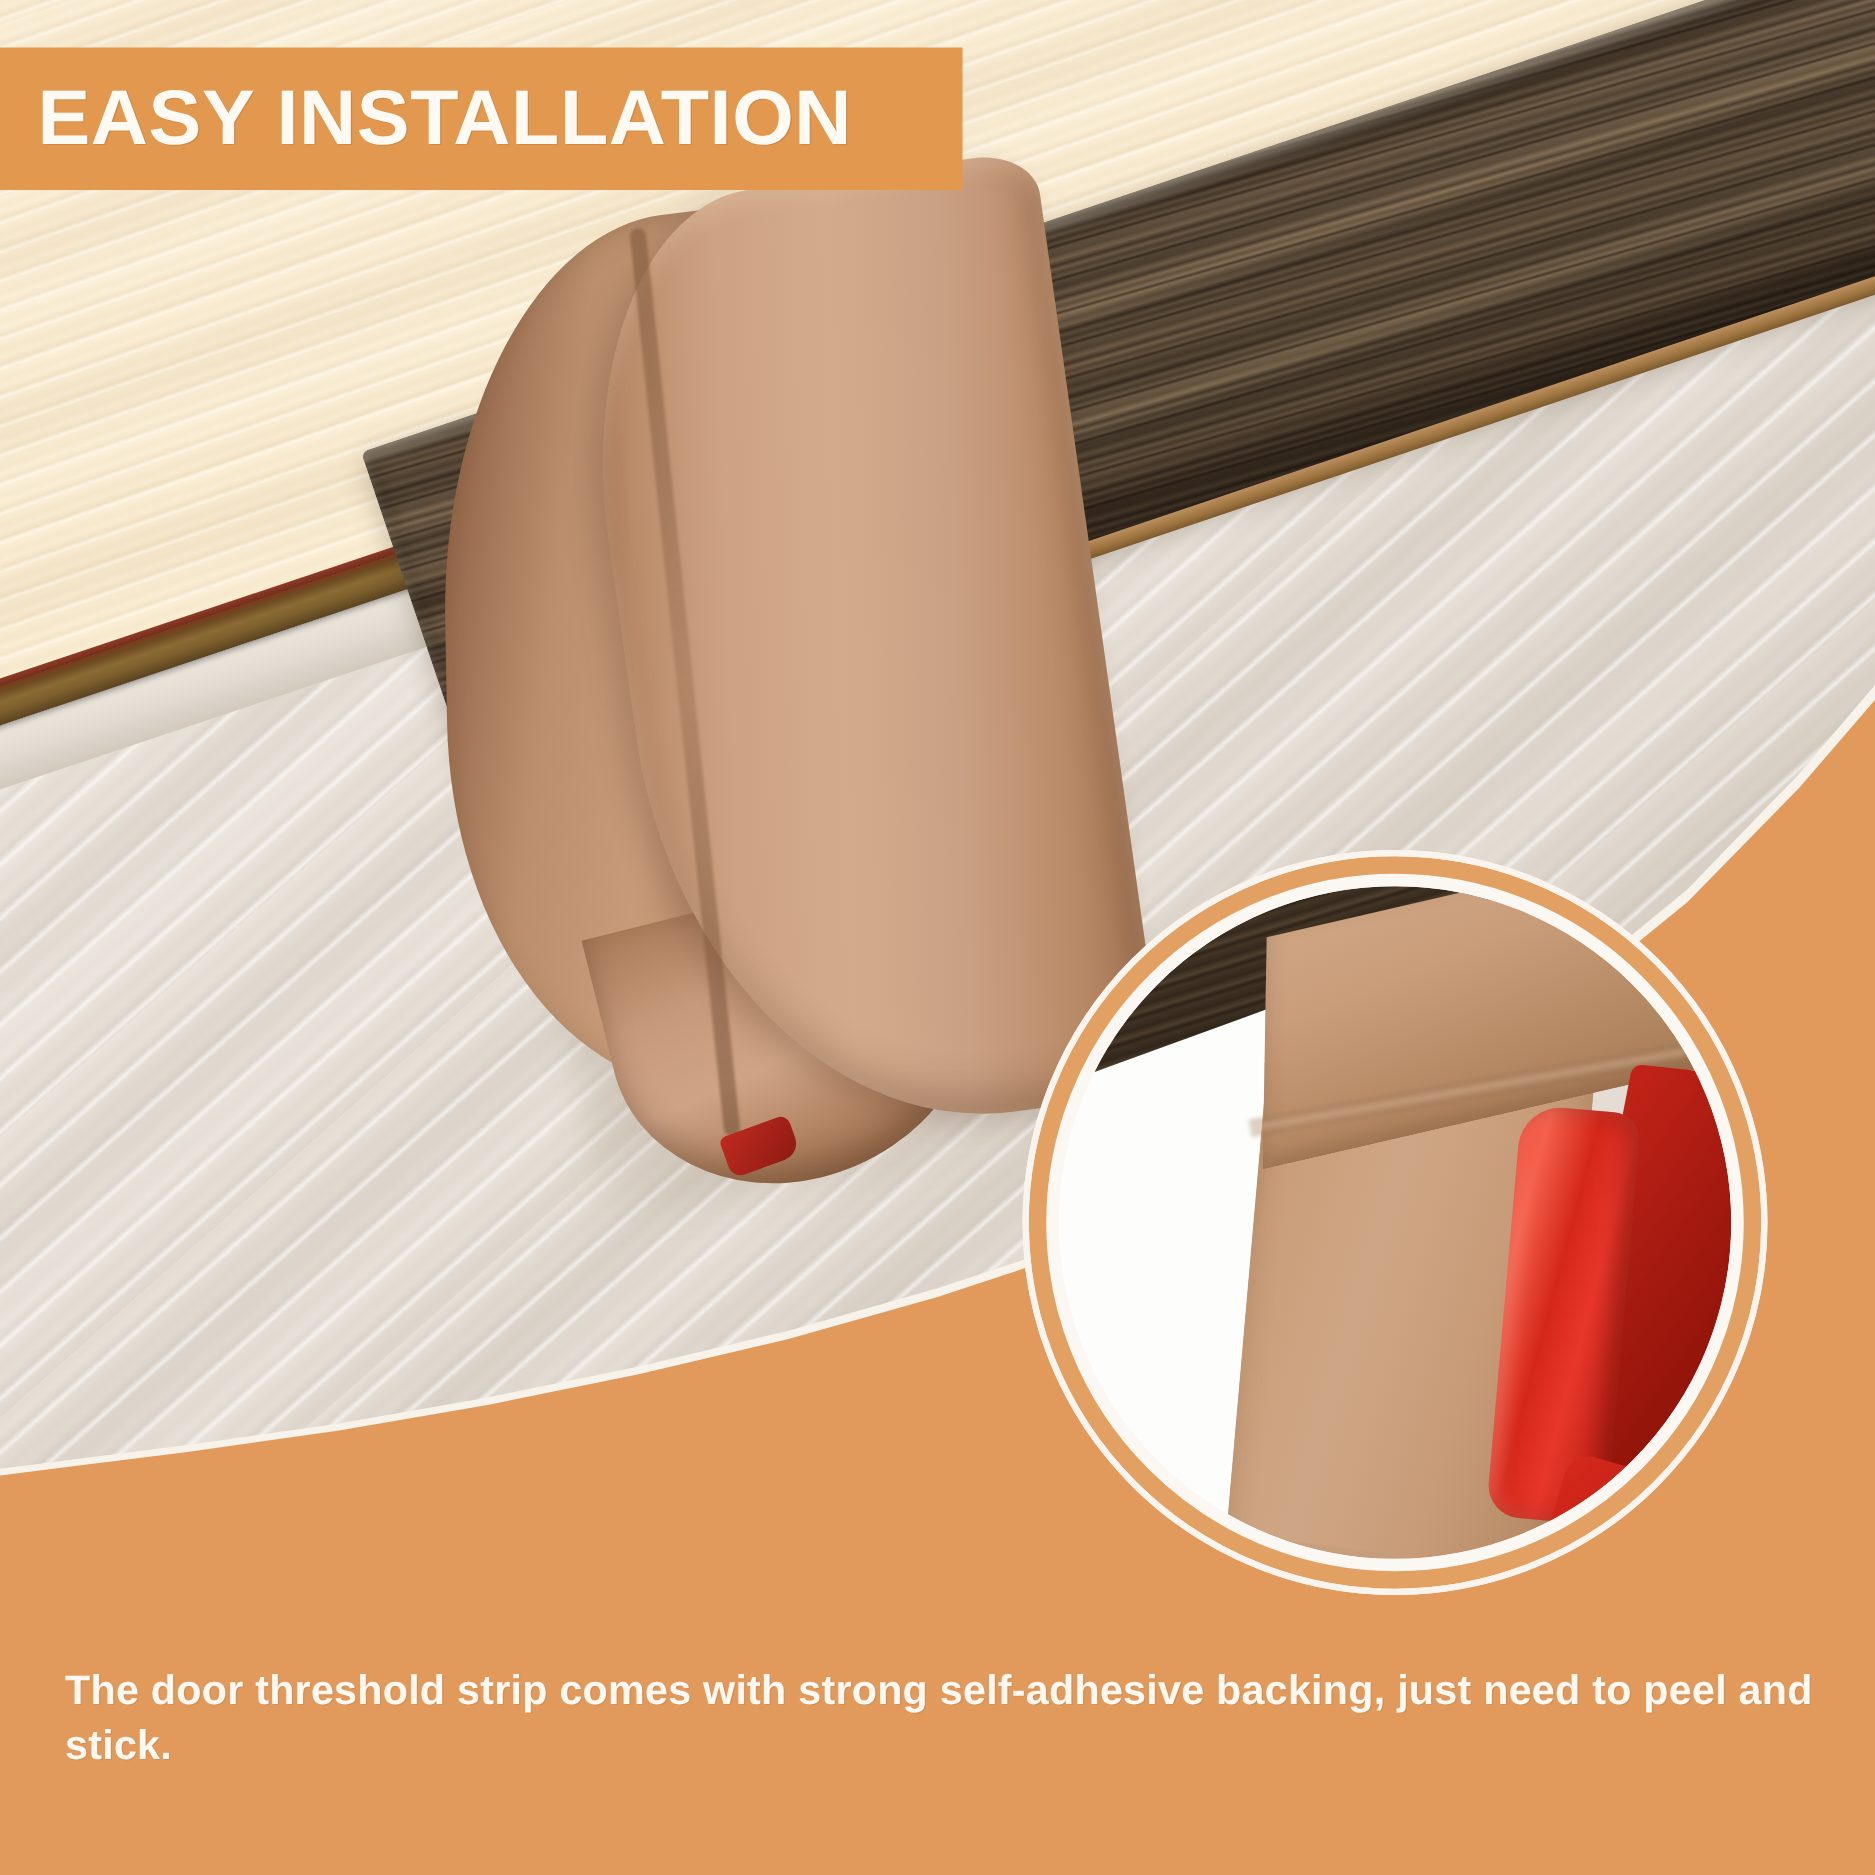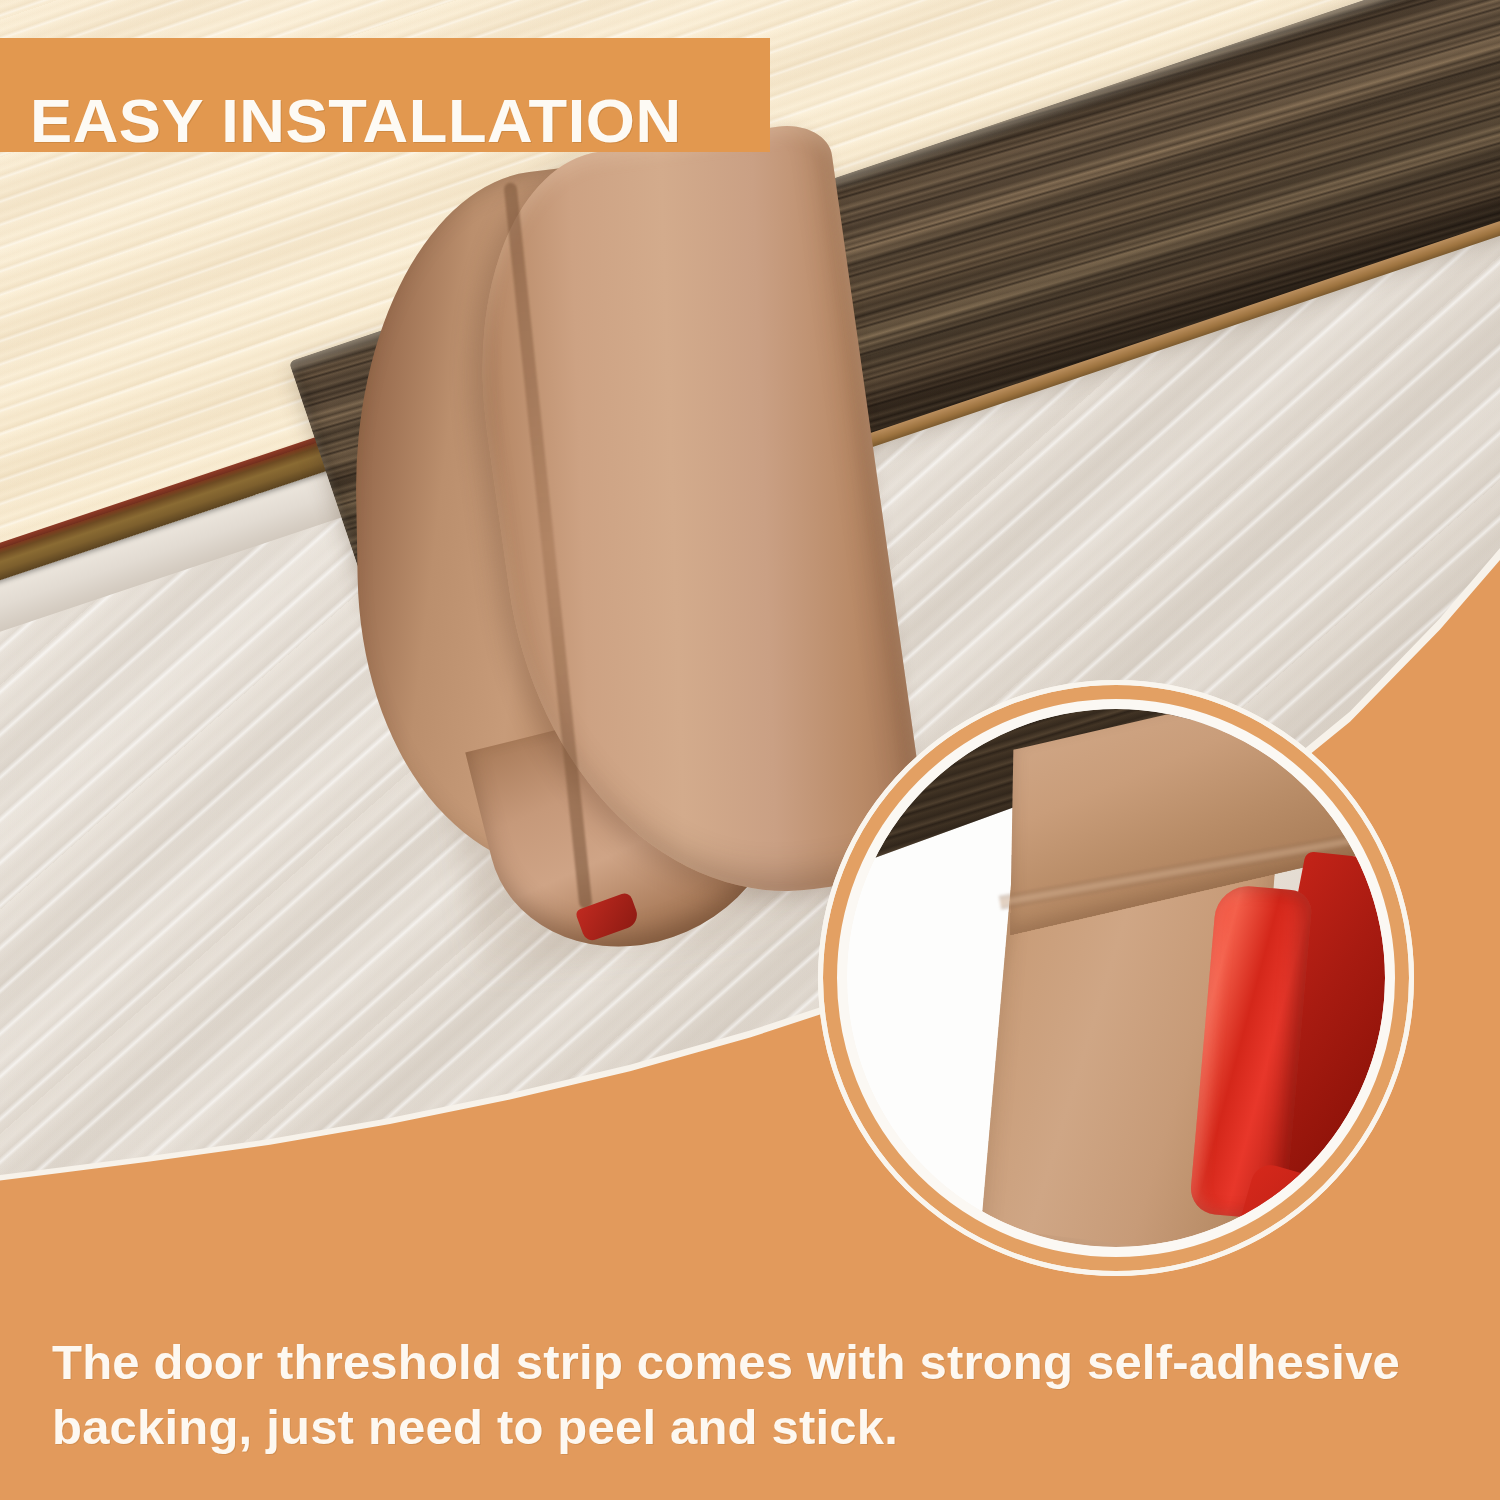--- a/index.html
+++ b/index.html
@@ -241,21 +241,21 @@
       26% 61.6%, 18% 63.8%, 10% 65.6%, 4% 66.8%, 0% 67.6%
     );
   }
 
   
   .banner {
     position:absolute;
     left:0; top:38px;
     width:770px; height:114px;
     background:#e2984f;
-    display:flex; align-items:flex-end;
+    display:flex; align-items:center;
     padding-left:30px;
   }
   .banner-title {
     color:#fdfaf4;
     font-size:62px;
     font-weight:bold;
     letter-spacing:0.5px;
     line-height:1;
     font-stretch:condensed;
     transform:scaleX(1.02);
@@ -389,21 +389,21 @@
     transform:rotate(7deg) skewX(-8deg);
     background:linear-gradient(175deg,#c9a07f,#a87c5a);
   }
 
   
   .caption {
     position:absolute;
     left:52px; top:1330px;
     width:1420px;
     color:#fdf8f1;
-    font-size:49px;
+    font-size:33px;
     font-weight:bold;
     line-height:1.32;
     letter-spacing:0.2px;
     font-stretch:condensed;
     text-shadow:1px 1px 0 rgba(150,95,35,0.18);
   }
 </style>
 </head>
 <body>
 

